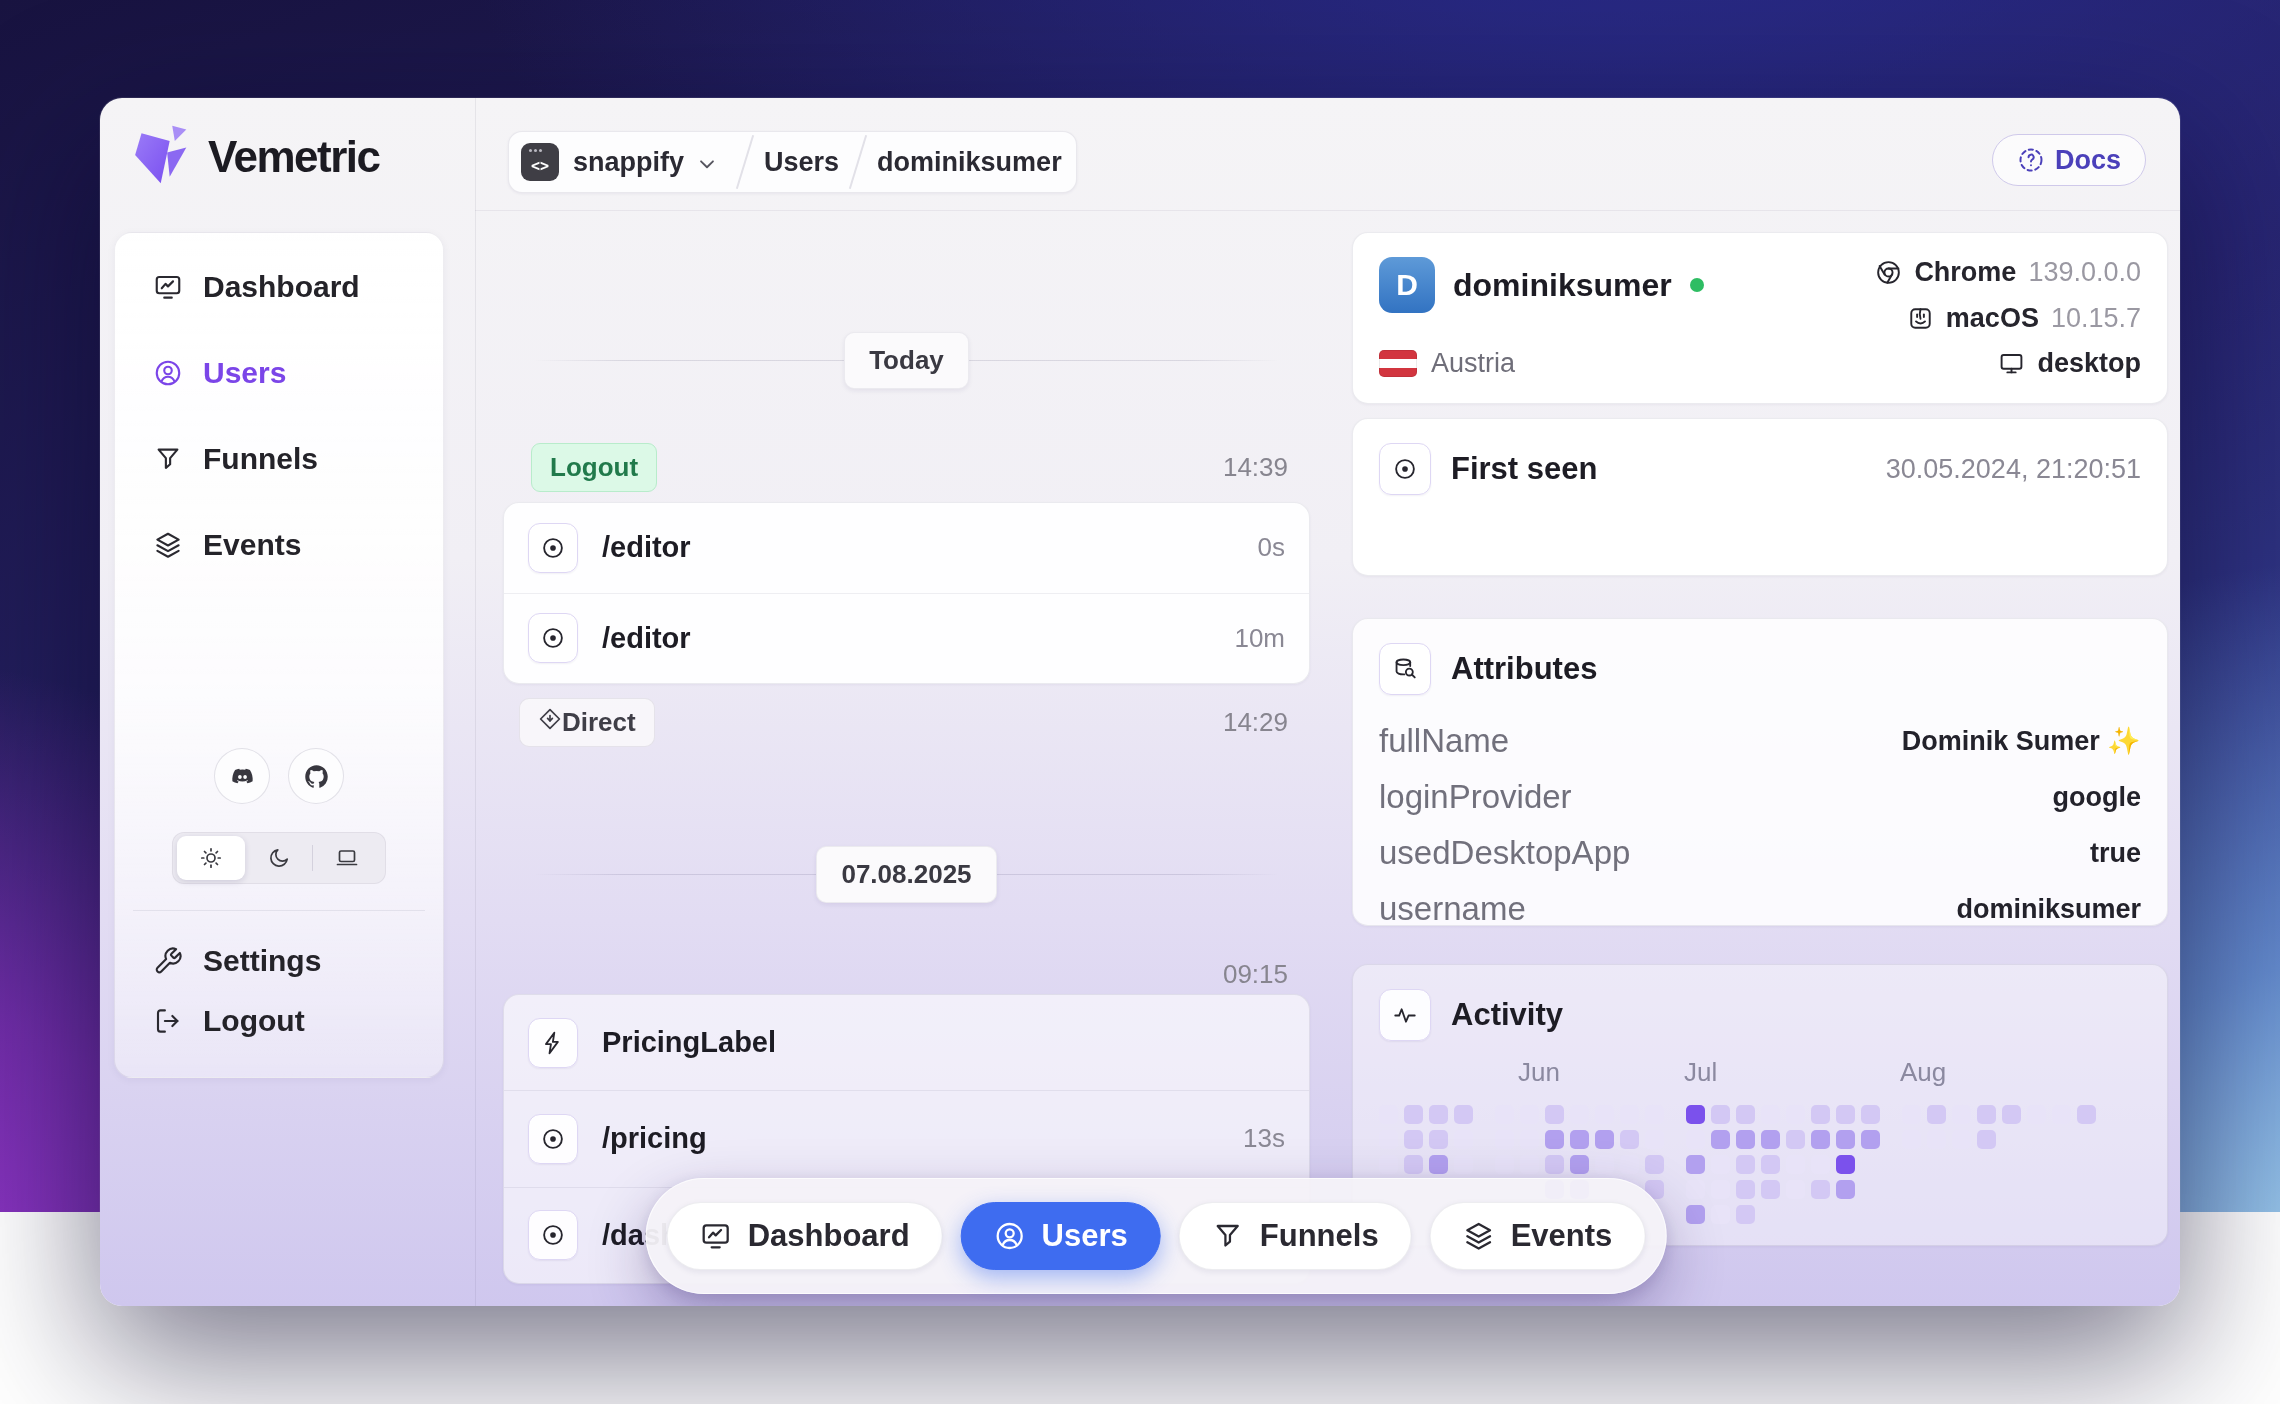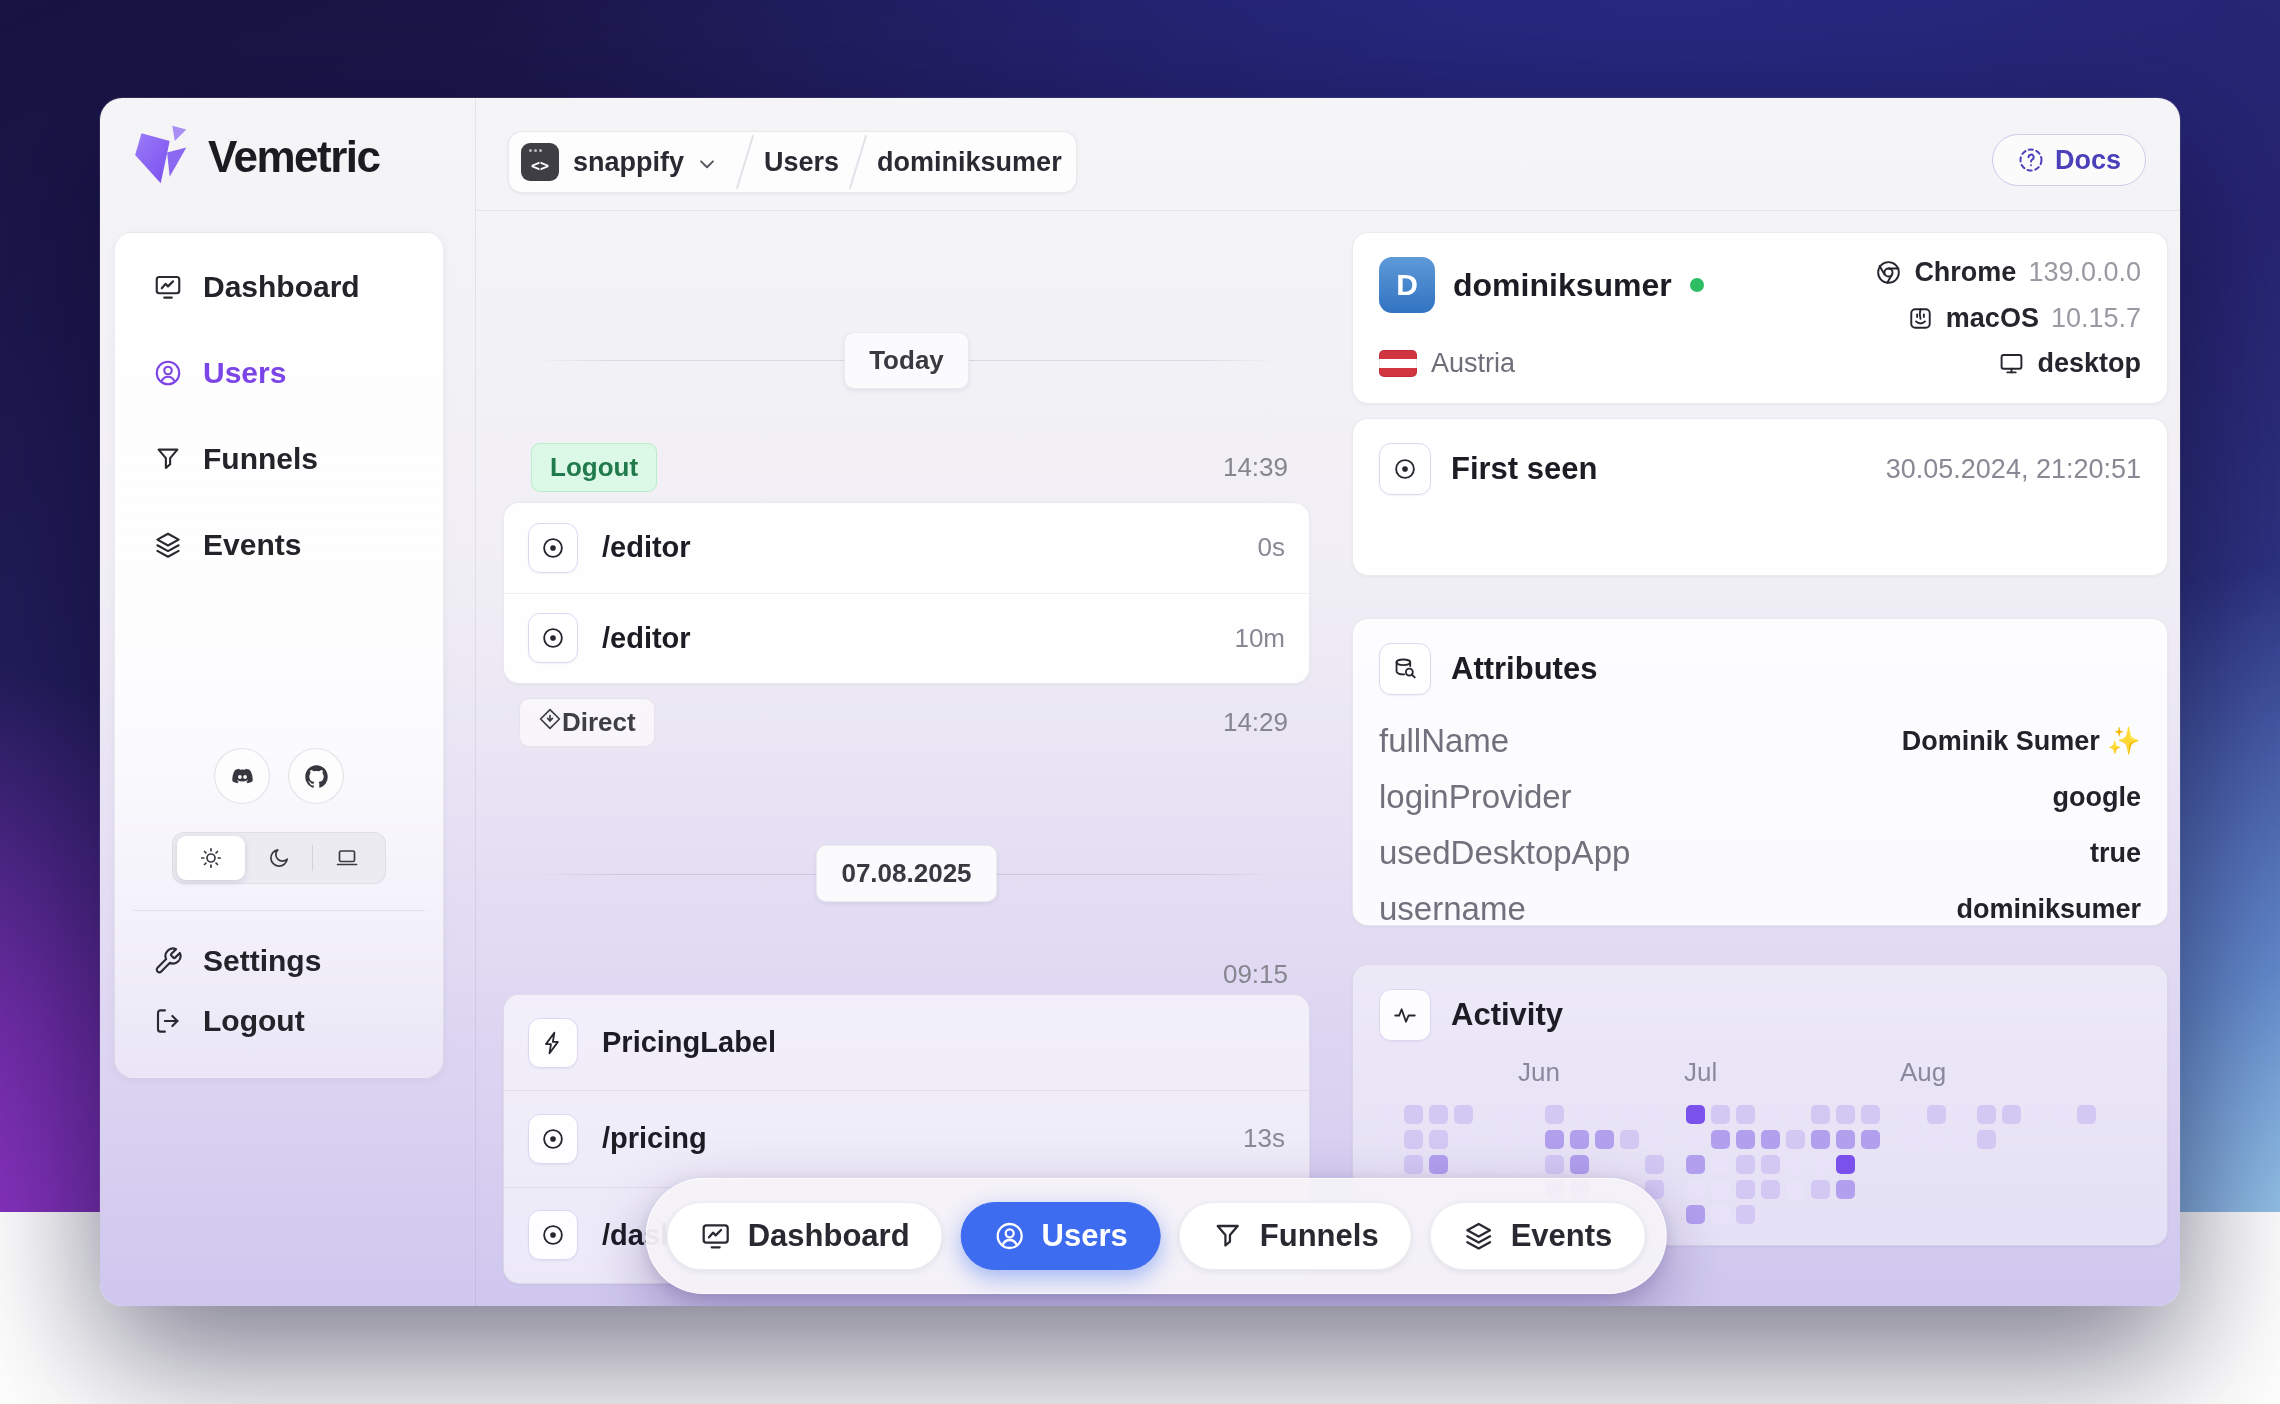--- a/index.html
+++ b/index.html
@@ -92,21 +92,21 @@
   .erow .elabel { font-size:29px; font-weight:700; color:#1d1c24; }
   .erow .edur { margin-left:auto; font-size:26px; color:#8a8894; }
   .chip { width:50px; height:50px; border:1.5px solid #ded7f4; border-radius:12px; flex:0 0 auto;
     display:flex; align-items:center; justify-content:center; background:rgba(255,255,255,.9);
     box-shadow:0 1px 2px rgba(30,20,80,.06); color:#27262e; }
   .chip .ic { width:26px; height:26px; }
   .g0 .date-row { margin-top:122px; }
   .g0 .meta-row.status { margin-top:55px; }
   .g0 .ecard { margin-top:11px; }
   .g0 .meta-row.src { margin-top:14px; }
-  .g1 .date-row { margin-top:100px;align-items:flex-end; }
+  .g1 .date-row { margin-top:100px; }
   .g1 .meta-row.start { margin-top:54px; height:36px; }
   .g1 .ecard { margin-top:2px; }
 
   
   .rcard { position:absolute; left:1252px; width:816px; border:1px solid rgba(35,28,80,.09); border-radius:16px;
     background:#fff; box-shadow:0 1px 3px rgba(30,20,80,.05); padding:24px 26px; }
   .title-row { display:flex; align-items:center; gap:20px; }
   .card-title { font-size:31px; font-weight:700; color:#1d1c24; }
   .title-val { margin-left:auto; font-size:27px; color:#8a8894; }
   .chip-lg { width:52px; height:52px; }

